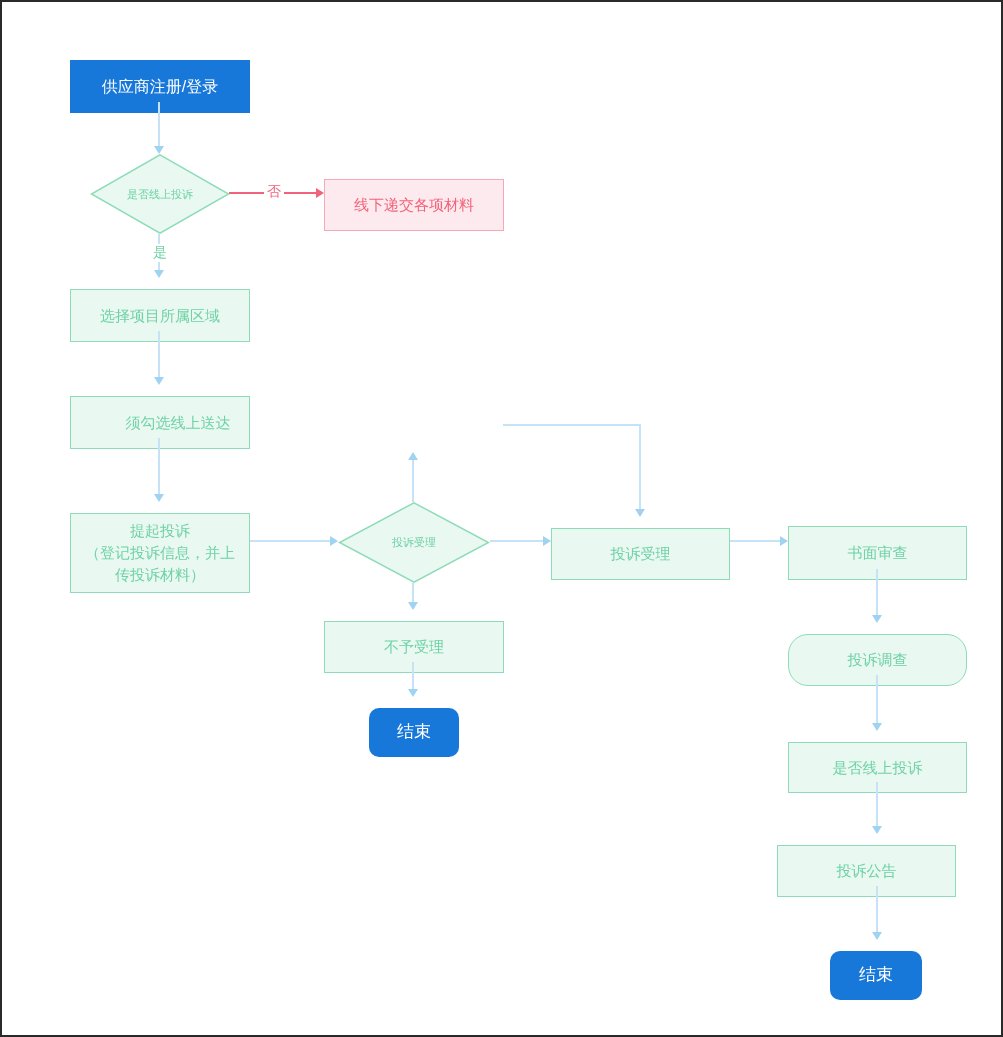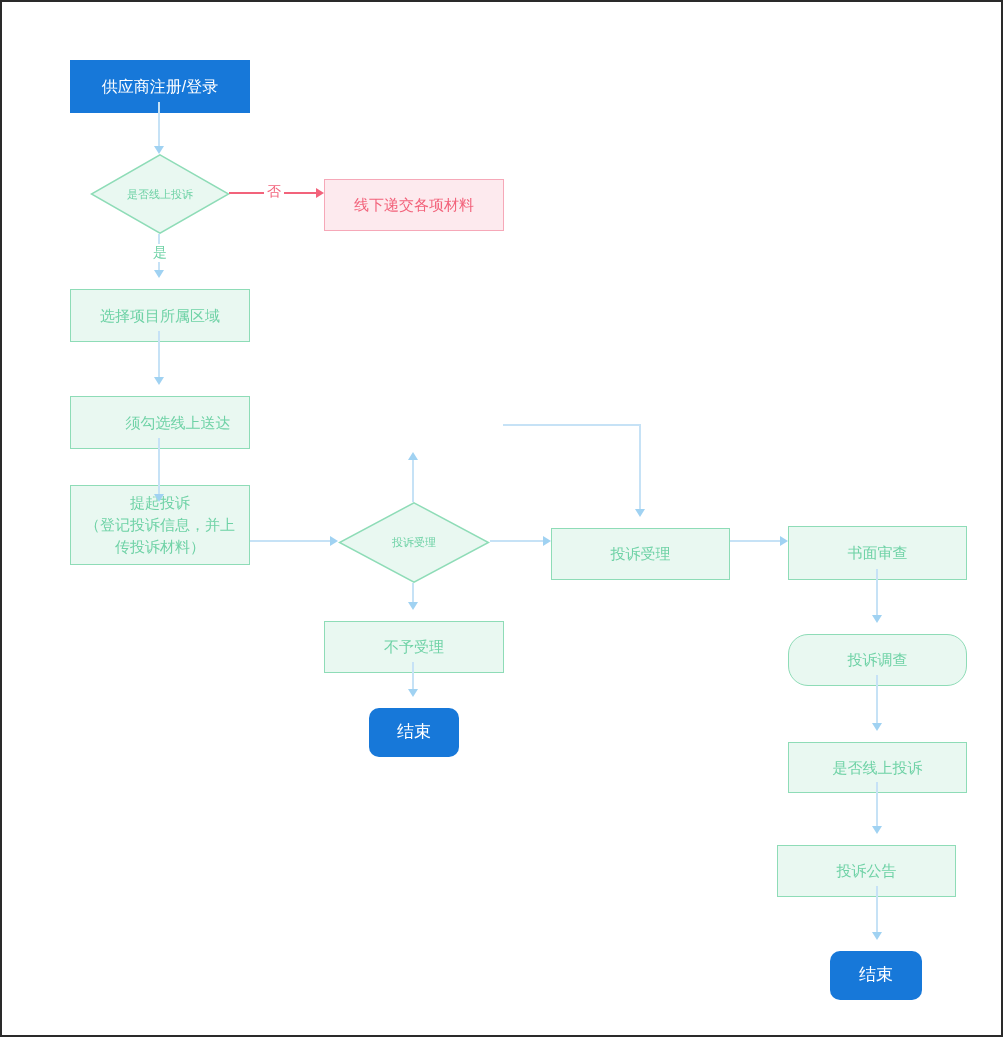--- a/index.html
+++ b/index.html
@@ -103,21 +103,21 @@
   </div>
 
   <div class="node green-box" style="left:68px;top:276px;width:180px;height:53px;">
     <span>选择项目所属区域</span>
   </div>
 
   <div class="node green-box" style="left:68px;top:383px;width:180px;height:53px;padding-left:36px;">
     <span>须勾选线上送达</span>
   </div>
 
-  <div class="node green-box" style="left:68px;top:472px;width:180px;height:80px;">
+  <div class="node green-box" style="left:68px;top:500px;width:180px;height:80px;">
     <span>提起投诉
 （登记投诉信息，并上
 传投诉材料）</span>
   </div>
 
   <div class="diamond" style="left:336px;top:500px;width:152px;height:81px;">
     <svg viewBox="0 0 100 100" preserveAspectRatio="none">
       <polygon points="50,1 99,50 50,99 1,50" vector-effect="non-scaling-stroke"></polygon>
     </svg>
     <span>投诉受理</span>

